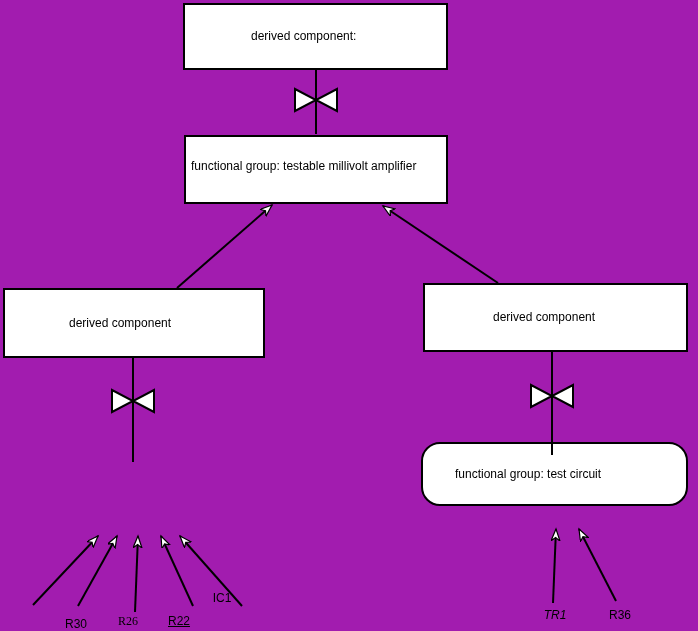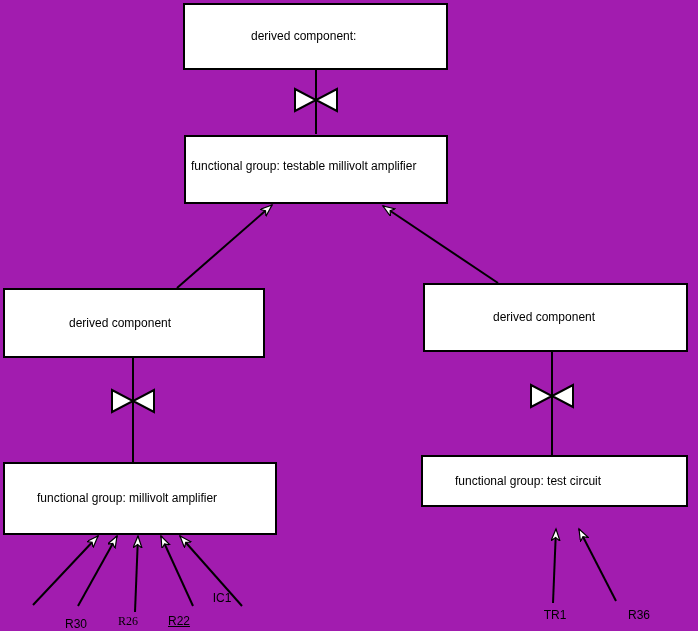--- a/index.html
+++ b/index.html
@@ -62,35 +62,32 @@
   </div>
 
   <div class="node" style="left:3px; top:288px; width:262px; height:70px; padding-left:64px;">
     <span>derived component</span>
   </div>
 
   <div class="node" style="left:423px; top:283px; width:265px; height:69px; padding-left:68px;">
     <span>derived component</span>
   </div>
 
-  <div class="node" style="left:3px; top:462px; width:274px; height:73px; padding-left:32px;">
-    <span>functional group: millivolt amplifier</span>
-  </div>
 
-  <div class="node" style="left:421px; top:455px; width:267px; height:52px; padding-left:32px;">
+  <div class="node" style="left:421px; top:442px; width:267px; height:64px; padding-left:32px;border-radius:19px;">
     <span>functional group: test circuit</span>
   </div>
 
   <div class="leaf-label" style="left:31px; top:615px;margin-top:48px;">R18</div>
   <div class="leaf-label" style="left:76px; top:618px;">R30</div>
   <div class="leaf-label" style="left:128px; top:615px;font-family:Liberation Serif, serif;">R26</div>
   <div class="leaf-label" style="left:179px; top:615px;text-decoration:underline;">R22</div>
   <div class="leaf-label" style="left:222px; top:592px;text-align:center;">IC1</div>
-  <div class="leaf-label" style="left:555px; top:609px;">TR1</div>
-  <div class="leaf-label" style="left:620px; top:609px;margin-left:19px;">R36</div>
+  <div class="leaf-label" style="left:555px; top:609px;font-style:italic;">TR1</div>
+  <div class="leaf-label" style="left:620px; top:609px;">R36</div>
 
   <svg id="connectors" width="698" height="631" viewBox="0 0 698 631">
     <defs>
       <marker id="ah" markerWidth="18" markerHeight="12" refX="12" refY="4.5" orient="auto" markerUnits="userSpaceOnUse">
         <path d="M0,0 L12,4.5 L0,9 L3.4,4.5 Z" fill="#ffffff" stroke="#000000" stroke-width="1.2"></path>
       </marker>
     </defs>
 
     <line x1="316" y1="70" x2="316" y2="134" stroke-width="2"></line>
     <g>

